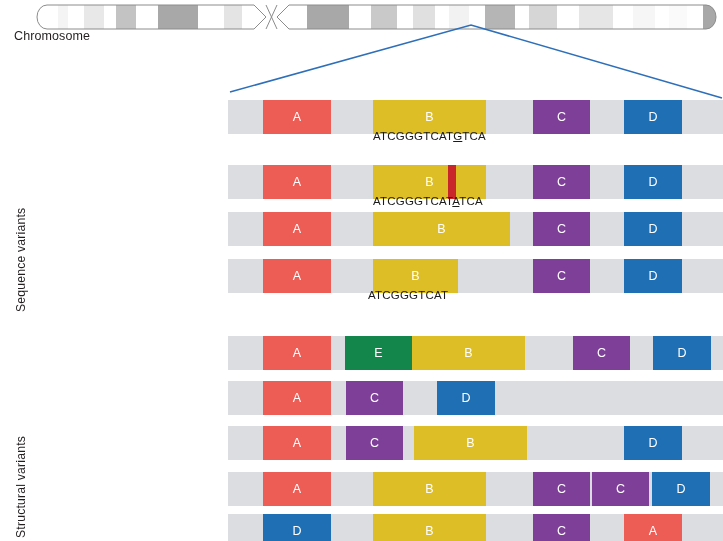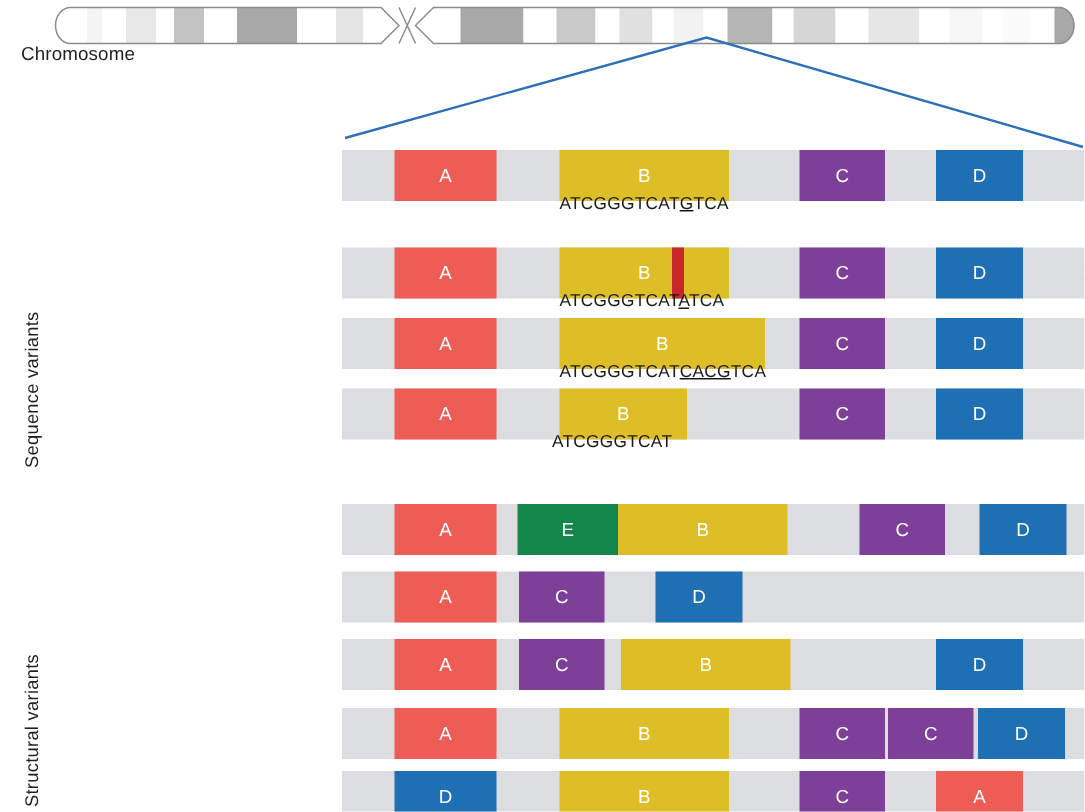--- a/index.html
+++ b/index.html
@@ -213,15 +213,14 @@
           <div class="blk" style="left: 35px; width: 68px; background: rgb(31, 111, 181);">D</div>
           <div class="blk" style="left: 145px; width: 113px; background: rgb(222, 190, 38);">B</div>
           <div class="blk" style="left: 305px; width: 57px; background: rgb(126, 63, 152);">C</div>
           <div class="blk" style="left: 396px; width: 58px; background: rgb(237, 92, 85);">A</div>
         </div>
       </div>
     </div>
 
 <div class="seqtext" style="left: 373px; top: 130px;"><span>ATCGGGTCAT</span><u>G</u><span>TCA</span></div>
     <div class="seqtext" style="left: 373px; top: 195px;"><span>ATCGGGTCAT</span><u>A</u><span>TCA</span></div>
-    <div class="seqtext" style="left: 373px; top: 242px;"><span>ATCGGGTCAT</span><u>CACG</u><span>TCA</span></div>
     <div class="seqtext" style="left: 368px; top: 289px;"><span>ATCGGGTCAT</span></div>
   </div>
 
 </body></html>

